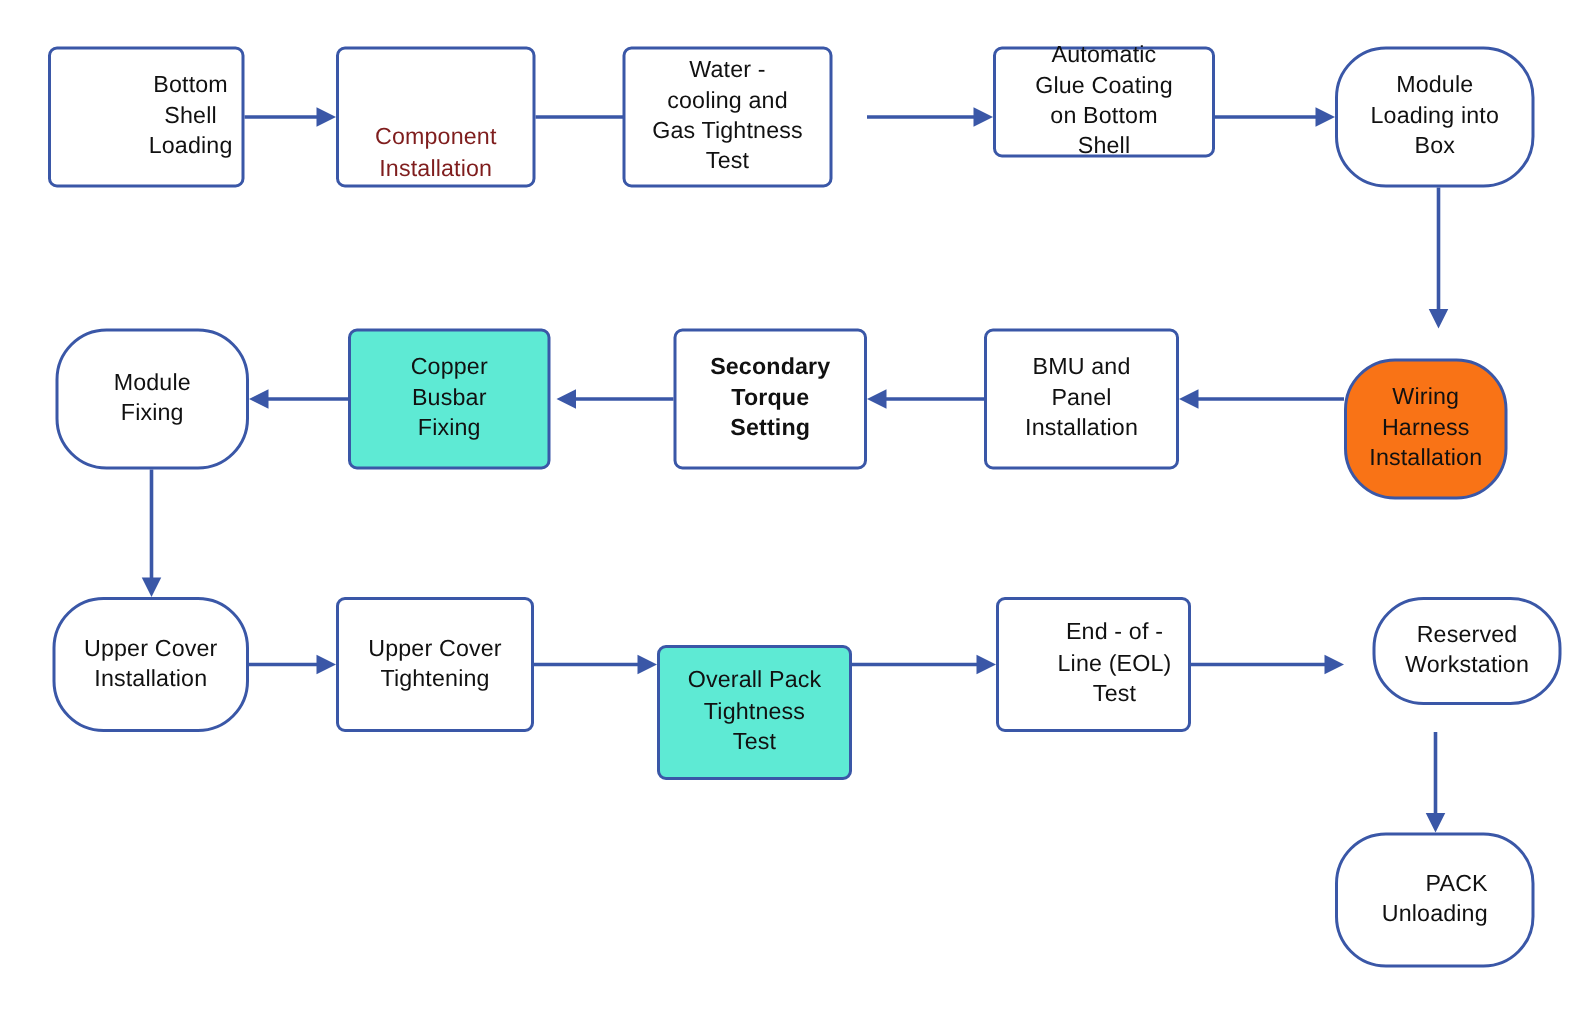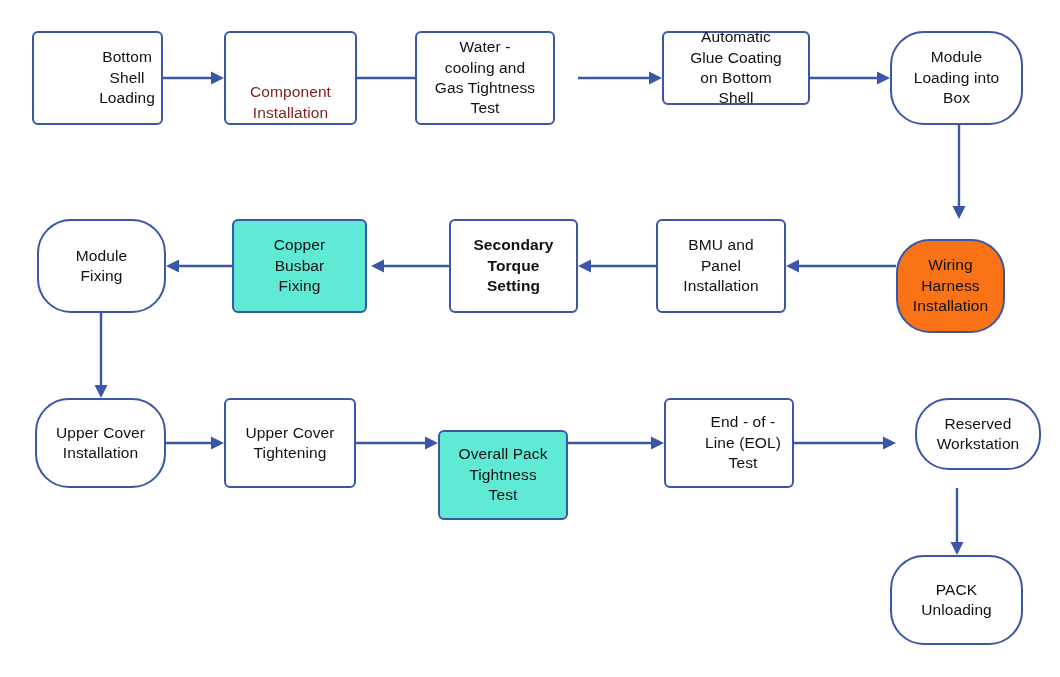--- a/index.html
+++ b/index.html
@@ -182,18 +182,18 @@
       </div>
       <div class="node rect" style="left: 664px; top: 398px; width: 130px; height: 90px; border-color: rgb(58, 87, 167); background: rgb(255, 255, 255); color: rgb(17, 17, 17); padding-left: 28px;">
         <span class="node-label">End - of -
 Line (EOL)
 Test</span>
       </div>
       <div class="node stadium" style="left: 896px; top: 398px; width: 126px; height: 72px; border-color: rgb(58, 87, 167); background: rgb(255, 255, 255); color: rgb(17, 17, 17); margin-left: 19px;">
         <span class="node-label">Reserved
 Workstation</span>
       </div>
-      <div class="node stadium" style="left: 890px; top: 555px; width: 133px; height: 90px; border-color: rgb(58, 87, 167); background: rgb(255, 255, 255); color: rgb(17, 17, 17);">
+      <div class="node stadium" style="left: 890px; top: 555px; width: 133px; height: 90px; border-color: rgb(58, 87, 167); background: rgb(255, 255, 255); color: rgb(17, 17, 17); text-align: right;">
         <span class="node-label">PACK
 Unloading</span>
       </div>
     </div>
 </div>
 
 </body></html>

